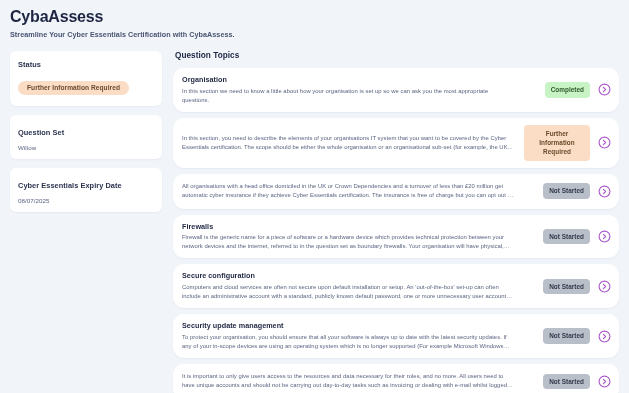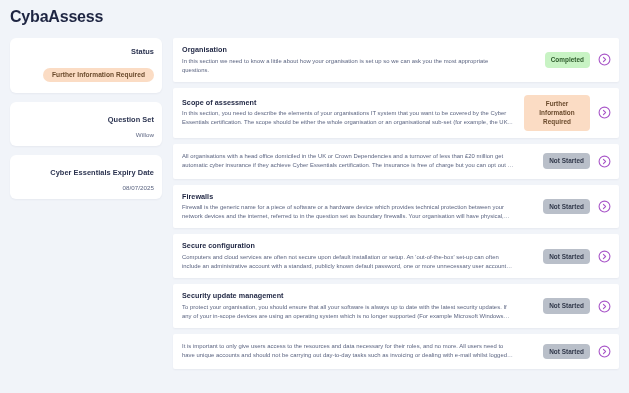--- a/index.html
+++ b/index.html
@@ -54,21 +54,21 @@
   .right-col {
     flex: 1 1 auto;
     min-width: 0;
   }
 
   
   .info-card {
     background: #ffffff;
     border-radius: 6px;
     padding: 9px 8px 11px 8px;
-    text-align: right;
+    text-align: left;
     box-shadow: 0 1px 2px rgba(30,40,80,0.05);
   }
   .info-card.tall { padding-top: 13px; padding-bottom: 8px; }
 
   .info-label {
     font-size: 7.4px;
     font-weight: bold;
     color: #2b3350;
     margin-bottom: 7px;
     letter-spacing: 0.05px;
@@ -101,21 +101,21 @@
   }
 
   .topic-list {
     display: flex;
     flex-direction: column;
     gap: 6px;
   }
 
   .topic-row {
     background: #ffffff;
-    border-radius: 2px;
+    border-radius: 11px;
     padding: 7px 8px 7px 9px;
     display: flex;
     align-items: center;
     box-shadow: 0 1px 2px rgba(30,40,80,0.05);
     min-height: 35px;
   }
 
   .topic-main {
     flex: 1 1 auto;
     min-width: 0;
@@ -173,20 +173,21 @@
   }
   .chev svg { display: block; }
 </style>
 </head>
 <body>
 
 <div class="page">
 
   <div>
     <div class="app-title">CybaAssess</div>
+    <div class="app-subtitle">Streamline Your Cyber Essentials Certification with CybaAssess.</div>
   </div>
 
   <div class="body-cols">
 
     <div class="left-col">
 
       <div class="info-card">
         <div class="info-label">Status</div>
         <span class="pill-warn">Further Information Required</span>
       </div>
@@ -198,20 +199,21 @@
 
       <div class="info-card tall">
         <div class="info-label">Cyber Essentials Expiry Date</div>
         <div class="info-value">08/07/2025</div>
       </div>
 
     </div>
 
     <div class="right-col">
 
+      <div class="section-title">Question Topics</div>
 
       <div class="topic-list">
 
         <div class="topic-row">
           <div class="topic-main">
             <div class="topic-title">Organisation</div>
             <div class="topic-desc">In this section we need to know a little about how your organisation is set up so we can ask you the most appropriate questions.</div>
           </div>
           <div class="topic-status">
             <span class="badge completed">Completed</span>
@@ -219,21 +221,20 @@
           <div class="chev">
             <svg width="13" height="13" viewBox="0 0 24 24" fill="none" stroke="#a855c8" stroke-width="2">
               <circle cx="12" cy="12" r="10"></circle>
               <polyline points="10,8 14,12 10,16" stroke-linecap="round" stroke-linejoin="round"></polyline>
             </svg>
           </div>
         </div>
 
         <div class="topic-row">
           <div class="topic-main">
-            <div class="topic-title">Scope of assessment</div>
             <div class="topic-desc">In this section, you need to describe the elements of your organisations IT system that you want to be covered by the Cyber Essentials certification. The scope should be either the whole organisation or an organisational sub-set (for example, the UK...</div>
           </div>
           <div class="topic-status">
             <span class="badge further">Further Information Required</span>
           </div>
           <div class="chev">
             <svg width="13" height="13" viewBox="0 0 24 24" fill="none" stroke="#a855c8" stroke-width="2">
               <circle cx="12" cy="12" r="10"></circle>
               <polyline points="10,8 14,12 10,16" stroke-linecap="round" stroke-linejoin="round"></polyline>
             </svg>

